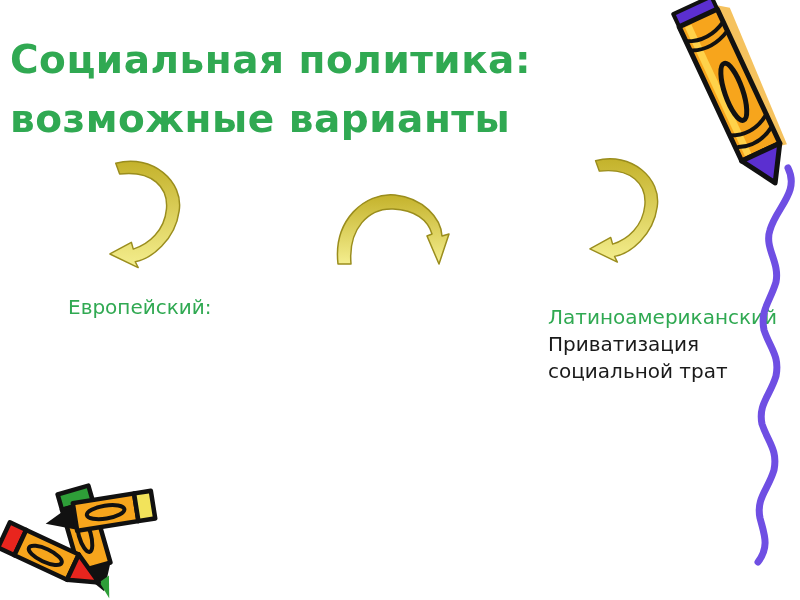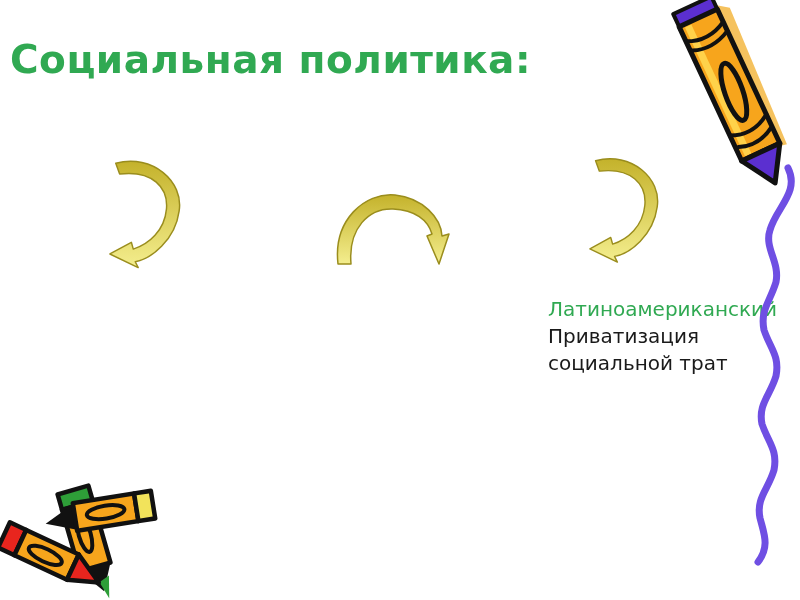--- a/index.html
+++ b/index.html
@@ -29,20 +29,21 @@
   .arrow-body{stroke:#9a8d1d;stroke-width:1.5;stroke-linejoin:round;}
   .squiggle{fill:none;stroke:var(--squiggle-purple);stroke-width:7;stroke-linecap:round;}
 </style>
 </head>
 <body>
 
 <div class="slide">
 
   <div class="title">
     <div>Социальная политика:</div>
+    <div>возможные варианты</div>
   </div>
 
   <svg class="arrow-svg" style="left:106px;top:158px" width="78" height="112" viewBox="0 0 80 114">
     <defs>
       <linearGradient id="grad1" x1="0" y1="0" x2="0" y2="1">
         <stop offset="0" stop-color="#C4B22B"></stop>
           <stop offset="1" stop-color="#F4EE8E"></stop>
       </linearGradient>
     </defs>
     <path class="arrow-body" fill="url(#grad1)" d="M 10 5 C 48 -5 80 24 75 54 C 71 84 46 103 30 106 L 33 112 L 4 98 L 26 86 L 28 93 C 44 88 60 74 62 52 C 64 30 48 12 14 16 Z"></path>
@@ -62,24 +63,25 @@
     <defs>
       <linearGradient id="grad3" x1="0" y1="0" x2="0" y2="1">
         <stop offset="0" stop-color="#C4B22B"></stop>
           <stop offset="1" stop-color="#F4EE8E"></stop>
       </linearGradient>
     </defs>
     <path class="arrow-body" fill="url(#grad3)" d="M 10 5 C 48 -5 80 24 75 54 C 71 84 46 103 30 106 L 33 112 L 4 98 L 26 86 L 28 93 C 44 88 60 74 62 52 C 64 30 48 12 14 16 Z"></path>
   </svg>
 
   <div class="col" style="left:68px;top:294px;width:230px">
+    <div><span class="col-heading">Европейский:</span><span class="col-heading-suffix"></span></div>
   </div>
 
 
-  <div class="col" style="left:548px;top:296px;width:240px">
+  <div class="col" style="left:548px;top:304px;width:240px">
     <div><span class="col-heading">Латиноамериканский</span><span class="col-heading-suffix"></span></div>
     <div class="col-body">Приватизация
 социальной трат</div>
   </div>
 
   <svg class="deco-right" viewBox="0 0 160 580">
     <path class="squiggle" d="M 148 168 C 160 192 136 208 130 230 C 124 248 140 262 136 282 C 130 302 120 310 124 330 C 130 348 140 356 136 376 C 130 396 118 404 122 424 C 128 442 138 450 134 470 C 128 490 116 498 120 518 C 124 534 130 546 118 562"></path>
     <g transform="translate(41,26) rotate(-25)">
       <polygon points="38,-6 52,4 46,152 36,150" fill="#F5C25E"></polygon>
       <rect x="-2" y="-14" width="42" height="18" class="c-purple outline" stroke-width="4"></rect>

